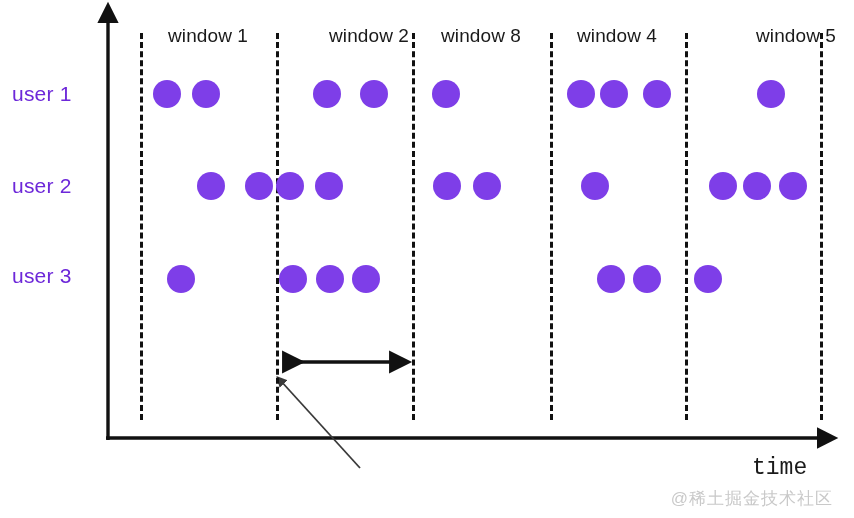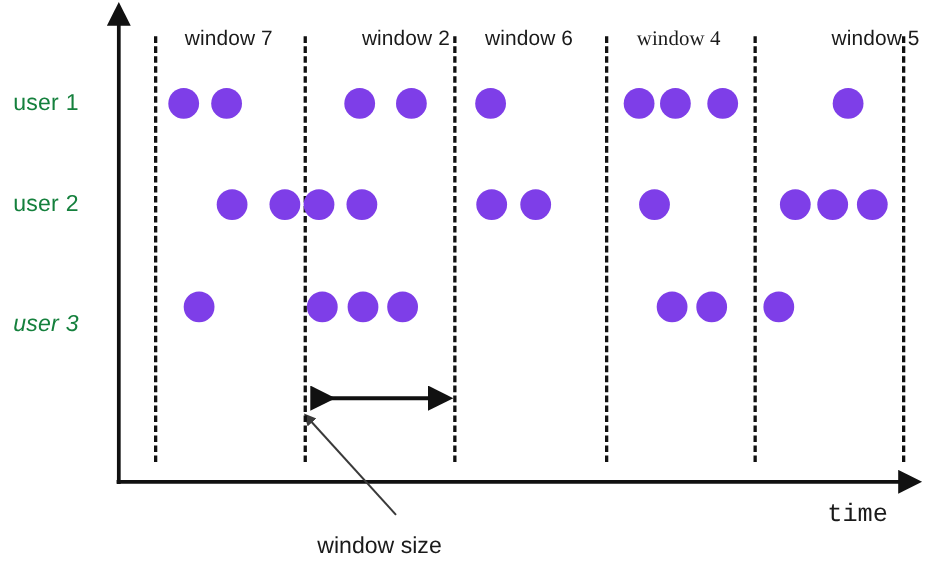--- a/index.html
+++ b/index.html
@@ -21,21 +21,21 @@
     position: absolute;
     left: 0;
     top: 0;
     width: 854px;
     height: 518px;
     pointer-events: none;
   }
   .user-label {
     position: absolute;
     font-size: 21px;
-    color: #15803d;
+    color: #6d28d9;
     white-space: nowrap;
     letter-spacing: 0.2px;
   }
   .window-label {
     position: absolute;
     font-size: 19px;
     color: #1a1a1a;
     white-space: nowrap;
     transform: translateX(-50%);
     letter-spacing: 0.1px;
@@ -95,26 +95,26 @@
 
     <line x1="106" y1="438" x2="824" y2="438" stroke="#111111" stroke-width="3.4" marker-end="url(#arrowhead)"></line>
 
     <line x1="290" y1="362" x2="397" y2="362" stroke="#111111" stroke-width="3.6" marker-start="url(#arrowhead-rev)" marker-end="url(#arrowhead)"></line>
 
     <line x1="360" y1="468" x2="280" y2="380" stroke="#3a3a3a" stroke-width="1.8" marker-end="url(#thin-arrowhead)"></line>
   </svg>
 
   <div class="user-label" style="left:12px; top:82px;">user 1</div>
   <div class="user-label" style="left:12px; top:174px;">user 2</div>
-  <div class="user-label" style="left:12px; top:283px;font-style:italic;">user 3</div>
+  <div class="user-label" style="left:12px; top:264px;">user 3</div>
 
-  <div class="window-label" style="left:208px; top:25px;">window 7</div>
+  <div class="window-label" style="left:208px; top:25px;">window 1</div>
   <div class="window-label" style="left:344px; top:25px;margin-left:25px;">window 2</div>
-  <div class="window-label" style="left:481px; top:25px;">window 6</div>
-  <div class="window-label" style="left:617px; top:25px;font-family:Liberation Serif, serif;">window 4</div>
+  <div class="window-label" style="left:481px; top:25px;">window 8</div>
+  <div class="window-label" style="left:617px; top:25px;">window 4</div>
   <div class="window-label" style="left:752px; top:25px;margin-left:44px;">window 5</div>
 
   <div class="divider" style="left:140px; top:33px; height:387px;"></div>
   <div class="divider" style="left:276px; top:33px; height:387px;"></div>
   <div class="divider" style="left:412px; top:33px; height:387px;"></div>
   <div class="divider" style="left:550px; top:33px; height:387px;"></div>
   <div class="divider" style="left:685px; top:33px; height:387px;"></div>
   <div class="divider" style="left:820px; top:33px; height:387px;"></div>
 
   <div id="dots-layer">
@@ -139,18 +139,18 @@
       <div class="dot" style="left: 793px; top: 186px; width: 28px; height: 28px; background: rgb(126, 62, 232);"></div>
       <div class="dot" style="left: 181px; top: 279px; width: 28px; height: 28px; background: rgb(126, 62, 232);"></div>
       <div class="dot" style="left: 293px; top: 279px; width: 28px; height: 28px; background: rgb(126, 62, 232);"></div>
       <div class="dot" style="left: 330px; top: 279px; width: 28px; height: 28px; background: rgb(126, 62, 232);"></div>
       <div class="dot" style="left: 366px; top: 279px; width: 28px; height: 28px; background: rgb(126, 62, 232);"></div>
       <div class="dot" style="left: 611px; top: 279px; width: 28px; height: 28px; background: rgb(126, 62, 232);"></div>
       <div class="dot" style="left: 647px; top: 279px; width: 28px; height: 28px; background: rgb(126, 62, 232);"></div>
       <div class="dot" style="left: 708px; top: 279px; width: 28px; height: 28px; background: rgb(126, 62, 232);"></div>
     </div>
 
-  <div class="annotation-label" style="left:345px; top:485px;">window size</div>
 
   <div class="axis-caption" style="left:752px; top:455px;font-family:Liberation Mono, monospace;">time</div>
 
+  <div class="watermark" style="left:752px; top:487px;">@稀土掘金技术社区</div>
 
 </div>
 
 </body></html>

